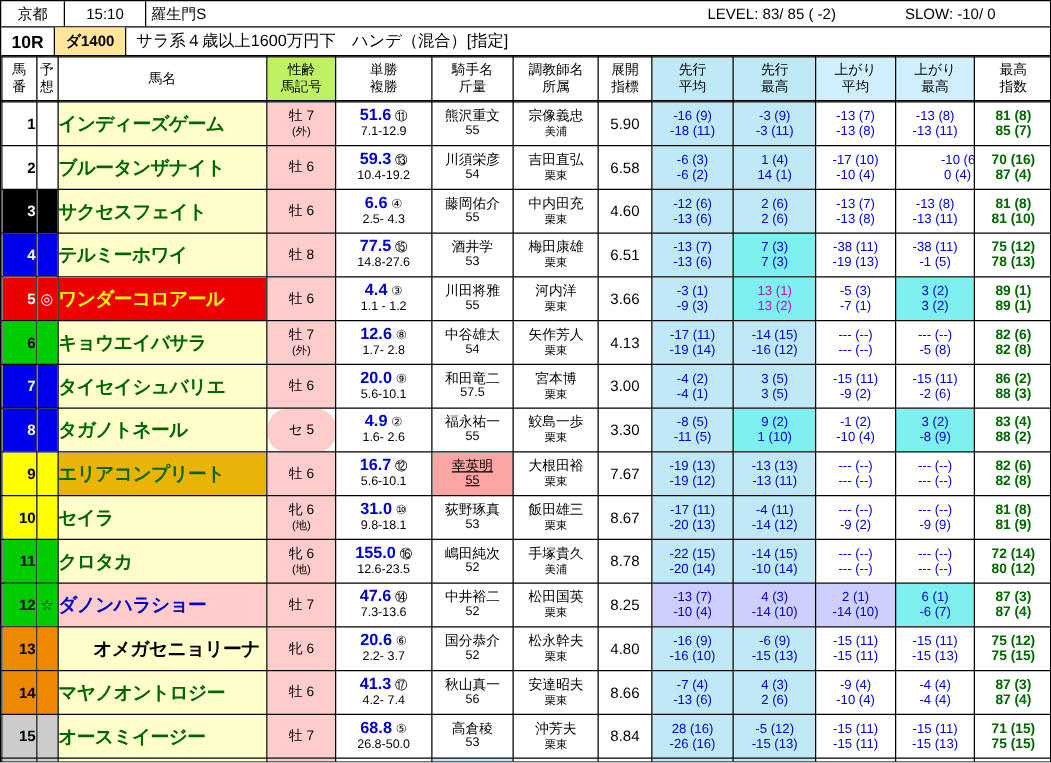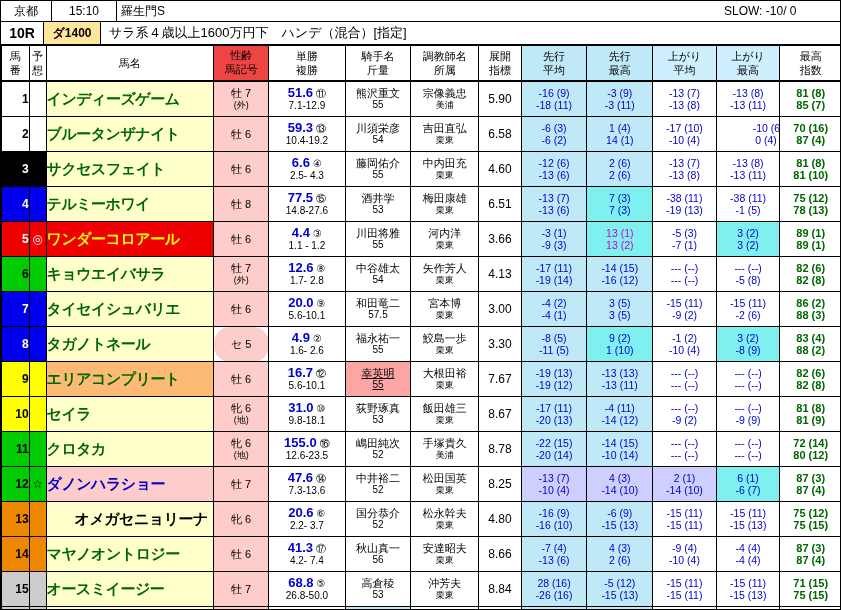--- a/index.html
+++ b/index.html
@@ -55,20 +55,21 @@
 </style>
 </head>
 <body>
 
 <div id="sheet">
 
   <div class="hdrbar">
     <div class="cell hdr-place">京都</div>
     <div class="cell hdr-time">15:10</div>
     <div class="cell hdr-name">羅生門S</div>
+    <div class="cell hdr-level">LEVEL: 83/ 85  ( -2)</div>
     <div class="cell hdr-slow">SLOW: -10/  0</div>
   </div>
 
   <div class="hdrbar2">
     <div class="h2-r">10R</div>
     <div class="h2-course">ダ1400</div>
     <div class="h2-cond">サラ系４歳以上1600万円下　ハンデ（混合）[指定]</div>
   </div>
 
   <table class="main">
@@ -89,21 +90,21 @@
     </colgroup>
     <tbody>
       <tr class="colhdr">
         <td>
             <span style="display:block;line-height:14px;">馬<br>番</span>
           </td>
         <td>
             <span style="display:block;line-height:14px;">予<br>想</span>
           </td>
         <td>馬名</td>
-        <td style="background:#ef4444;font-family:Liberation Mono, monospace;">
+        <td style="background:#bef264;">
             <span style="display:block;line-height:14px;">性齢<br>馬記号</span>
           </td>
         <td>
             <span style="display:block;line-height:14px;">単勝<br>複勝</span>
           </td>
         <td>
             <span style="display:block;line-height:14px;">騎手名<br>斤量</span>
           </td>
         <td>
             <span style="display:block;line-height:14px;">調教師名<br>所属</span>
@@ -474,21 +475,21 @@
               <div>-8  (9)</div>
             </td>
             <td class="rowcell best" style="background:#ffffff;color:#006600;font-weight:bold;">
               <div>83  (4)</div>
               <div>88  (2)</div>
             </td>
           </tr>
           <tr>
             <td class="rowcell no" style="background:#ffff00;color:#000;">9</td>
             <td class="rowcell mark" style="background:#ffff00;color:#000;"></td>
-            <td class="rowcell hname" style="background:#fdba74;color:#006600;margin-top:18px;">エリアコンプリート</td>
+            <td class="rowcell hname" style="background:#eab308;color:#006600;margin-top:18px;">エリアコンプリート</td>
             <td class="rowcell sex" style="background:#ffcccc;">
               <div>牡 6</div>
             </td>
             <td class="rowcell odds" style="background:#ffffff;">
               <div><span class="o1">16.7</span> <span class="rank">⑫</span></div>
               <div class="o2">5.6-10.1</div>
             </td>
             <td class="rowcell jockey" style="background:#fca5a5;text-decoration:underline;">
               <div>幸英明</div>
               <div class="w">55</div>

